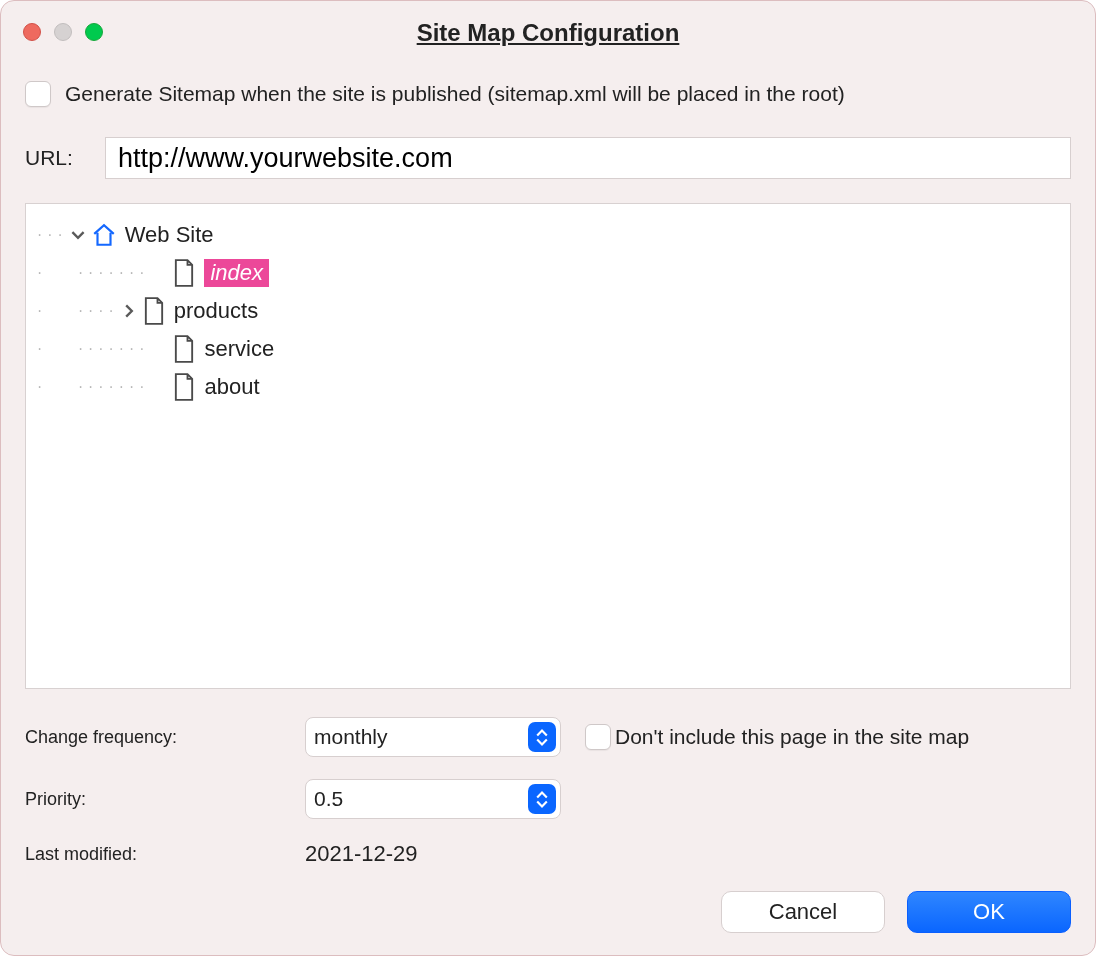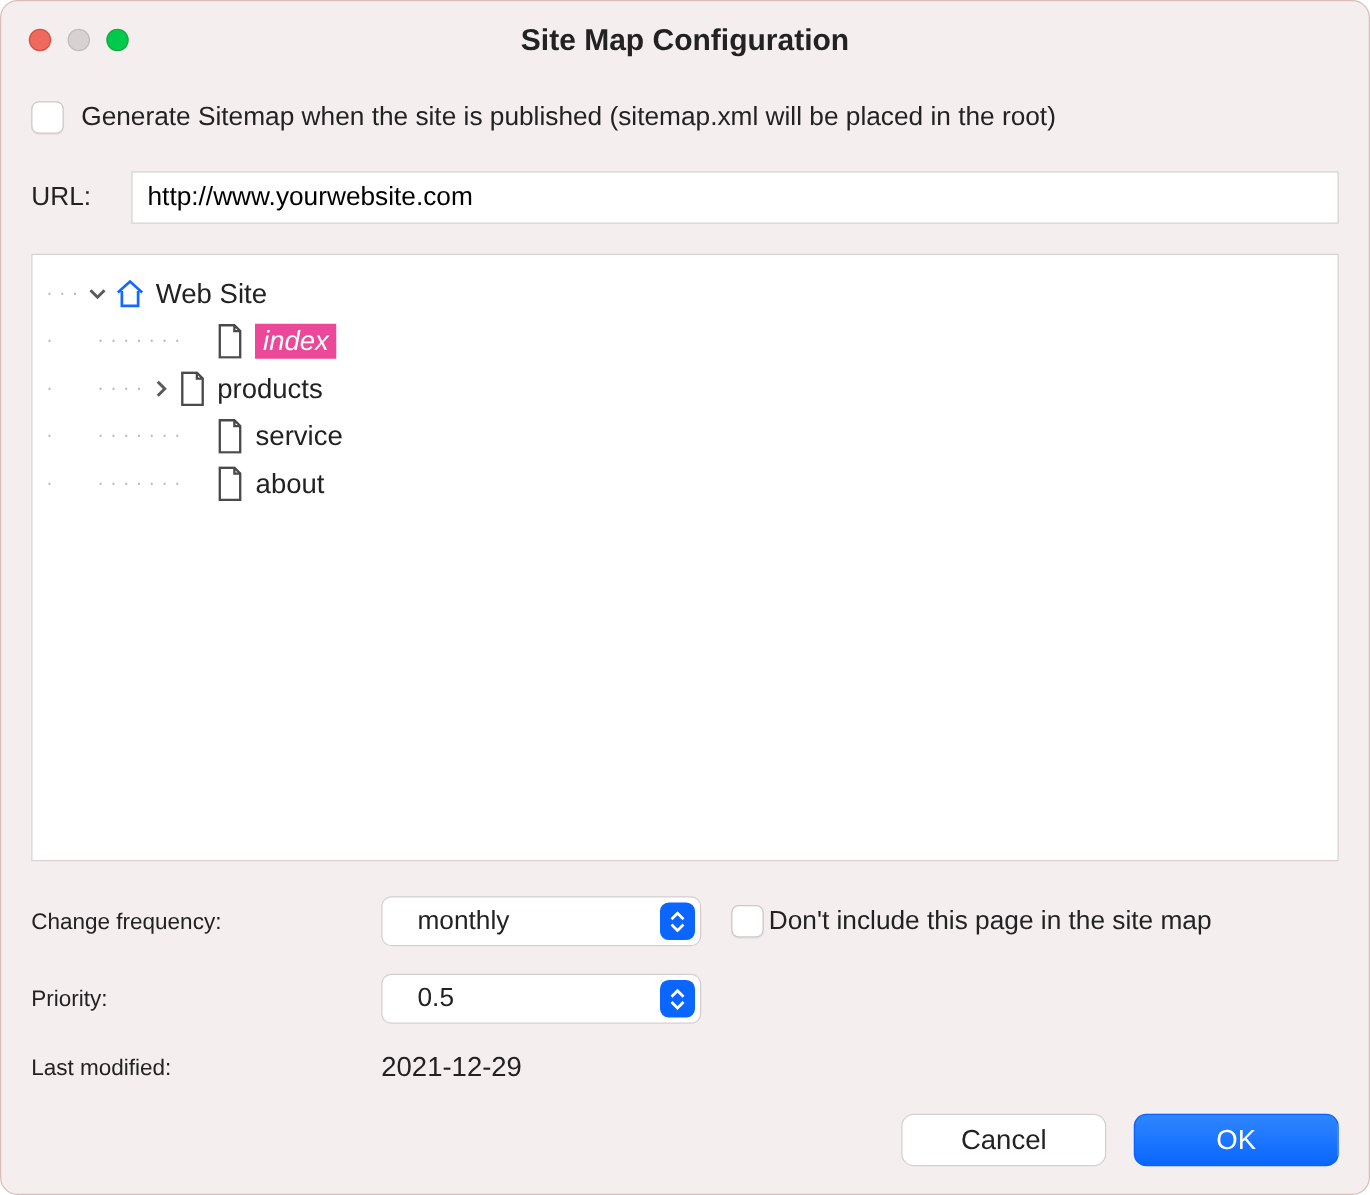--- a/index.html
+++ b/index.html
@@ -19,20 +19,21 @@
     position: relative;
     overflow: hidden;
   }
   .titlebar {
     height: 58px;
     display: flex;
     align-items: center;
     padding: 0 20px;
     border-bottom: 1px solid rgba(0,0,0,0);
     position: relative;
+    text-decoration: underline;
   }
   .traffic-lights {
     position: absolute;
     left: 22px; top: 22px;
     display: flex; gap: 13px;
   }
   .tl-dot {
     width: 18px; height: 18px; border-radius: 50%;
   }
   .tl-close { background: #ee6a5f; border:1px solid #d25148;}
@@ -60,21 +61,21 @@
   .url-row {
     display: flex; align-items: center; gap: 24px;
     margin-bottom: 24px;
   }
   .url-label { width: 56px; color:#222; }
   .url-input {
     flex: 1;
     height: 42px;
     border:1px solid #d7cfcf;
     padding: 0 12px;
-    font-size: 21px;
+    font-size: 27px;
     background: #fff;
   }
   .tree-panel {
     background: #fff;
     border:1px solid #d8d1d1;
     height: 486px;
     padding: 12px 10px;
     font-size: 22px;
   }
   .tree-row {
@@ -111,21 +112,21 @@
     row-gap: 22px;
     align-items: center;
   }
   .opt-label { font-size: 18px; }
   .mac-select {
     width: 256px; height: 40px;
     border:1px solid #d7cfcf;
     border-radius: 8px;
     background:#fff;
     display:flex; align-items:center;
-    padding: 0 4px 0 28px;
+    padding: 0 4px 0 8px;
     justify-content: space-between;
   }
   .mac-select-arrows {
     width: 28px; height: 30px;
     background:#0a66ff;
     border-radius: 7px;
     display:flex; flex-direction:column; align-items:center; justify-content:center;
     gap:1px;
   }
   .mac-select-arrows svg { display:block; }

